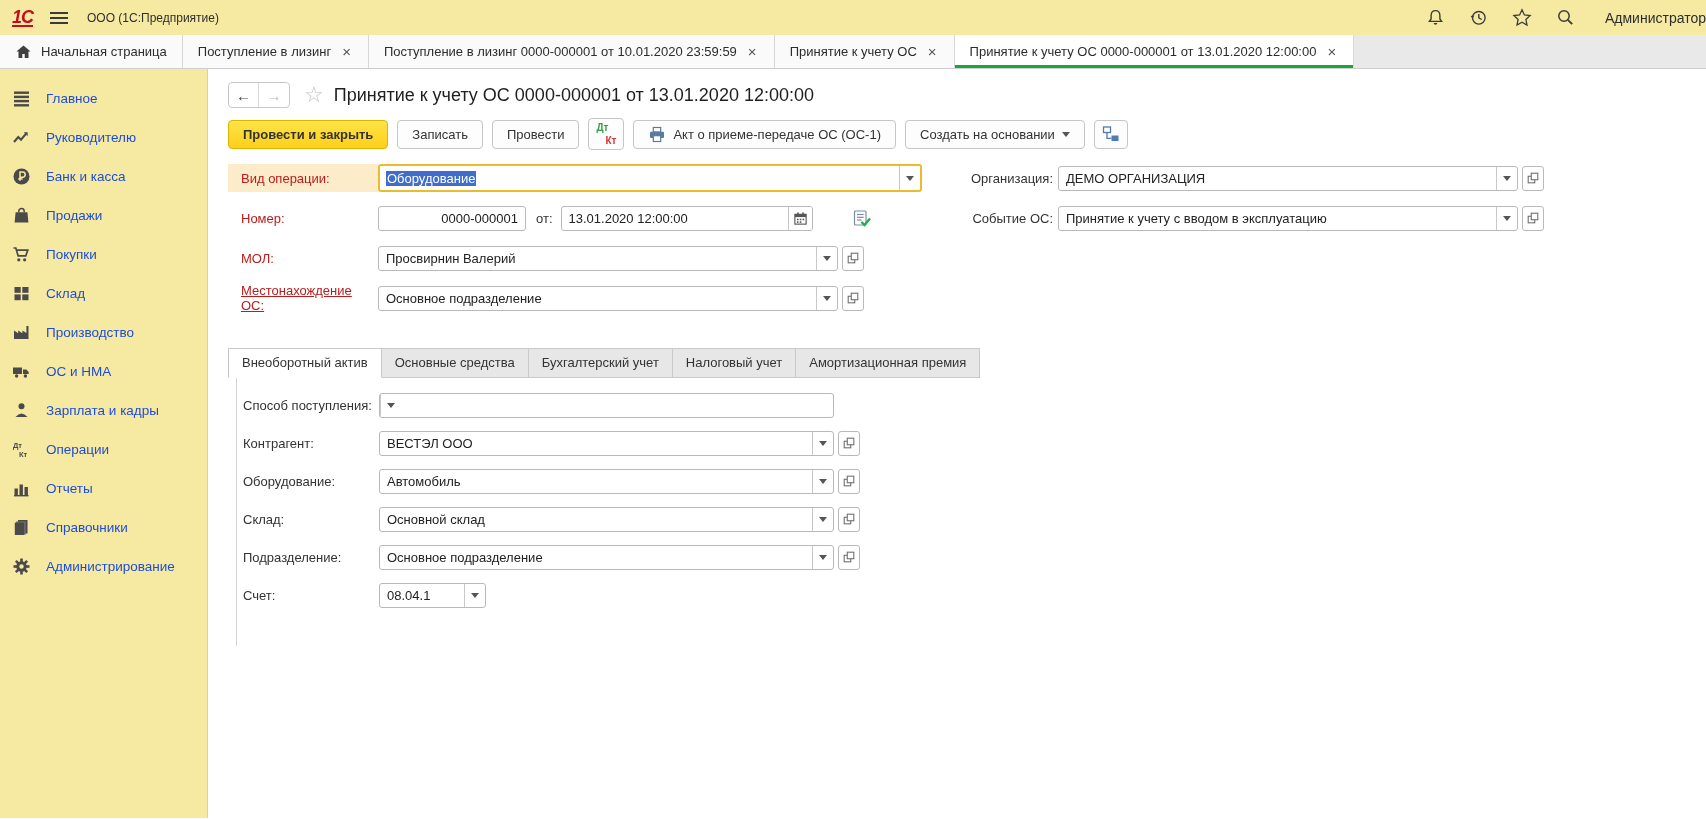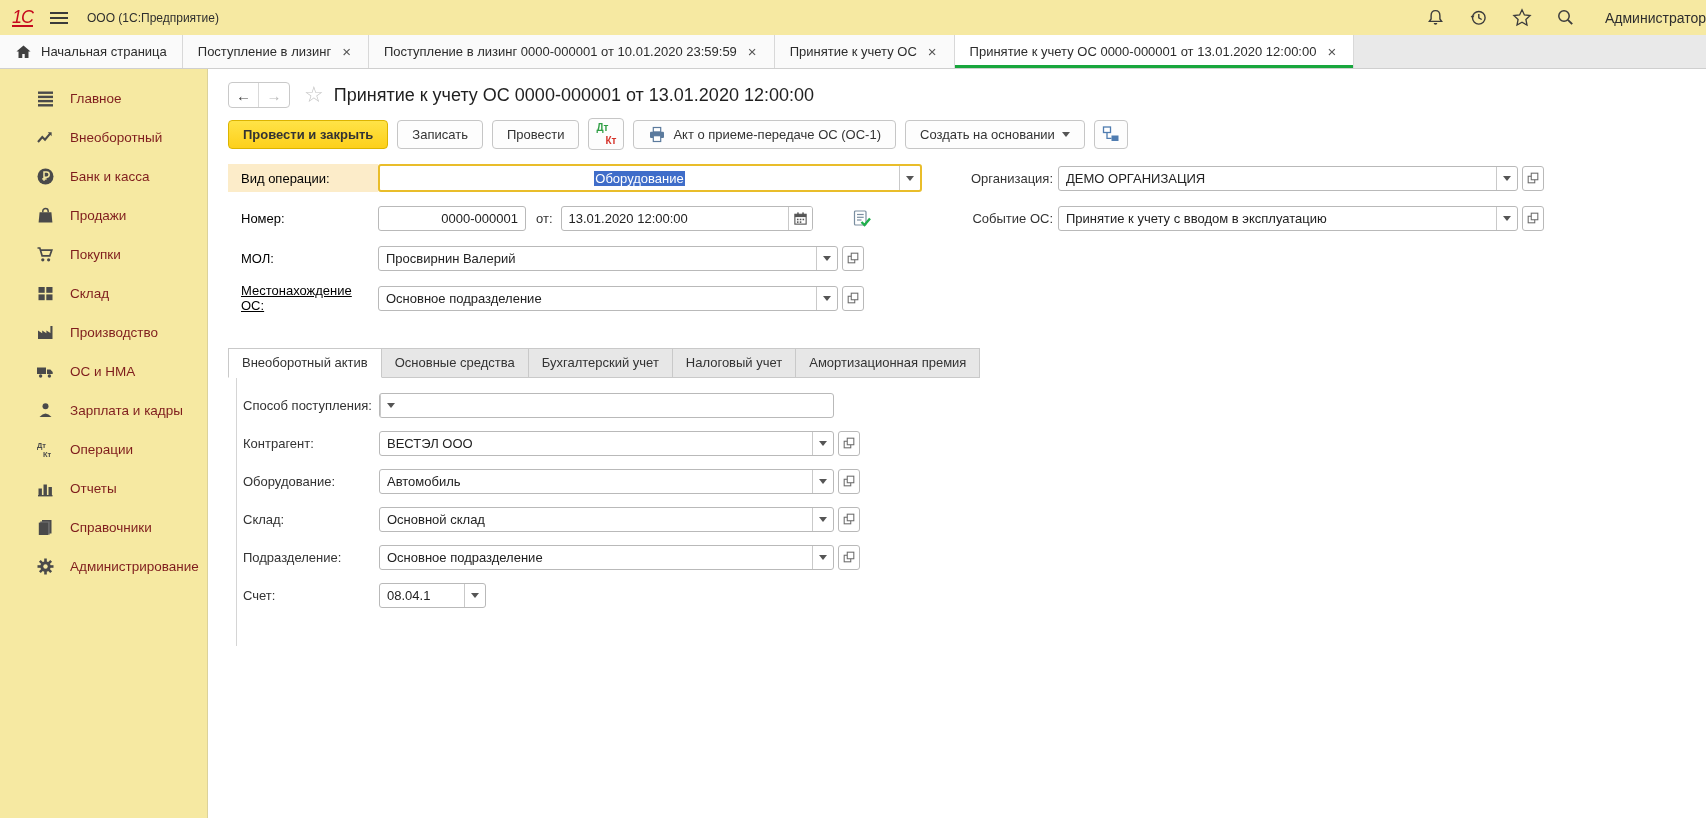--- a/index.html
+++ b/index.html
@@ -1,40 +1,40 @@
 <!DOCTYPE html>
 <html><head>
 <meta charset="utf-8">
 <style>
   * { box-sizing: border-box; }
   html,body { margin:0; padding:0; width:1706px; height:819px; overflow:hidden;
     font-family:"Liberation Sans", sans-serif; font-size:13px; color:#333; background:#fff; }
 
   
   .titlebar { height:35px; background:#f6e9a2; display:flex; align-items:center; padding:0 0 0 12px; white-space:nowrap; }
-  .logo { color:#c60b1e; font-weight:400; font-style:italic; font-size:18px; letter-spacing:-1px; margin-right:16px;
+  .logo { color:#c60b1e; font-weight:700; font-style:italic; font-size:18px; letter-spacing:-1px; margin-right:16px;
           border-bottom:2px solid #c60b1e; line-height:16px; }
   .burger { margin-right:18px; cursor:pointer; display:flex; }
   .app-title { font-size:12px; color:#2e2e2e; }
   .tb-right { margin-left:auto; display:flex; align-items:center; gap:24px; padding-right:0; }
   .tb-icon { display:flex; cursor:pointer; }
   .user { font-size:14px; color:#2e2e2e; margin-left:6px; }
 
   
   .win-tabs { height:34px; display:flex; background:#f6f6f6; border-bottom:1px solid #cfcfcf; }
   .wtab { display:flex; align-items:center; gap:9px; padding:0 15px; background:#fafafa;
           border-right:1px solid #d8d8d8; font-size:13px; color:#2c2c2c; white-space:nowrap; cursor:pointer; }
   .wtab.active { background:#fff; box-shadow: inset 0 -3px 0 #18a63d; }
   .wtab .x { color:#555; font-size:15px; line-height:1; padding:1px 2px; }
   .wtab-fill { flex:1; background:#e9e9e9; }
 
   
   .app-body { display:flex; height:749px; }
   .sidebar { width:208px; background:#f6e9a2; border-right:1px solid #dcd29a; padding-top:10px; flex:none; }
-  .side-item { display:flex; align-items:center; gap:15px; padding:10px 4px 10px 36px; cursor:pointer; color:#7f1d1d; font-size:13.5px; }
+  .side-item { display:flex; align-items:center; gap:15px; padding:10px 4px 10px 12px; cursor:pointer; color:#1d4ed8; font-size:13.5px; }
   .side-item svg { flex:none; }
   .main { flex:1; background:#fff; padding:12px 0 0 20px; overflow:hidden; }
 
   
   .nav-row { display:flex; align-items:center; height:28px; }
   .navbtns { display:flex; border:1px solid #c9c9c9; border-radius:4px; background:#fff; overflow:hidden; }
   .navbtn { width:30px; height:24px; display:flex; align-items:center; justify-content:center;
             font-size:15px; color:#444; cursor:pointer; }
   .navbtn.first { border-right:1px solid #d9d9d9; }
   .navbtn.disabled { color:#b9b9b9; }
@@ -48,27 +48,27 @@
   .btn.iconbtn { padding:0 7px; }
   .dtkt { position:relative; width:36px; justify-content:center; }
   .dtkt .dt { color:#2f9e44; font-size:10px; font-weight:bold; position:absolute; top:3px; left:7px; }
   .dtkt .kt { color:#d6342c; font-size:10px; font-weight:bold; position:absolute; bottom:3px; right:7px; }
   .dd-caret { width:0; height:0; border-left:4px solid transparent; border-right:4px solid transparent; border-top:5px solid #555; }
 
   
   .hrow { display:flex; align-items:center; margin-top:12px; height:28px; }
   .hrow.first { margin-top:15px; }
   .lpart { width:715px; display:flex; align-items:center; flex:none; height:28px; }
-  .flabel { width:150px; padding-left:13px; flex:none; color:#000000; }
+  .flabel { width:150px; padding-left:13px; flex:none; color:#b91c1c; }
   .flabel.peach { background:#fcecc9; height:28px; display:flex; align-items:center; }
   .rlabel { width:115px; text-align:right; padding-right:5px; flex:none; }
 
   .field { display:flex; align-items:center; height:25px; border:1px solid #b9b9b9; border-radius:3px; background:#fff; overflow:hidden; }
   .field input { border:none; outline:none; flex:1; min-width:0; padding:0 7px; font-family:inherit; font-size:13px; color:#222; background:transparent; }
-  .field .val { flex:1; padding:0 6px; white-space:nowrap; overflow:hidden;text-align:center; }
+  .field .val { flex:1; padding:0 6px; white-space:nowrap; overflow:hidden; }
   .field.focused { border:2px solid #e9bd2a; height:28px; }
   .sel { background:#3f6dc9; color:#fff; padding:0 1px; }
   .dd { width:21px; align-self:stretch; border-left:1px solid #c9c9c9; display:flex; align-items:center; justify-content:center; cursor:pointer; flex:none; }
   .caret { width:0; height:0; border-left:4px solid transparent; border-right:4px solid transparent; border-top:5px solid #555; }
   .sqbtn { width:24px; align-self:stretch; border-left:1px solid #c9c9c9; display:flex; align-items:center; justify-content:center; cursor:pointer; flex:none; background:#fff; }
   .openbtn { width:22px; height:25px; border:1px solid #b9b9b9; border-radius:3px; background:#fff; margin-left:4px;
              display:flex; align-items:center; justify-content:center; cursor:pointer; flex:none; padding:0; }
   .w540 { width:544px; flex:none; }
   .w460 { width:460px; flex:none; }
   .w455 { width:455px; flex:none; }
@@ -170,21 +170,21 @@
             <rect x="2" y="15.1" width="15" height="2.4"></rect>
           </g>
         </svg>
       <span>Главное</span>
     </div>
     <div class="side-item">
       <svg width="19" height="19" viewBox="0 0 19 19">
           <path d="M2,14 l4.3,-5 2.7,2.7 5.3,-6.4" fill="none" stroke="#4a4a4a" stroke-width="2.1"></path>
           <polygon points="15.6,4.2 15.6,8.2 11.8,4.2" fill="#4a4a4a"></polygon>
         </svg>
-      <span>Внеоборотный</span>
+      <span>Руководителю</span>
     </div>
     <div class="side-item">
       <svg width="19" height="19" viewBox="0 0 19 19">
           <circle cx="9.5" cy="9.5" r="8" fill="#4a4a4a"></circle>
           <path d="M8,13.8 V5 h2.6 a2.6,2.6 0 0 1 0,5.2 H8" fill="none" stroke="#f6e9a2" stroke-width="1.5"></path>
           <line x1="6.2" y1="11.9" x2="10.6" y2="11.9" stroke="#f6e9a2" stroke-width="1.5"></line>
         </svg>
       <span>Банк и касса</span>
     </div>
     <div class="side-item">

